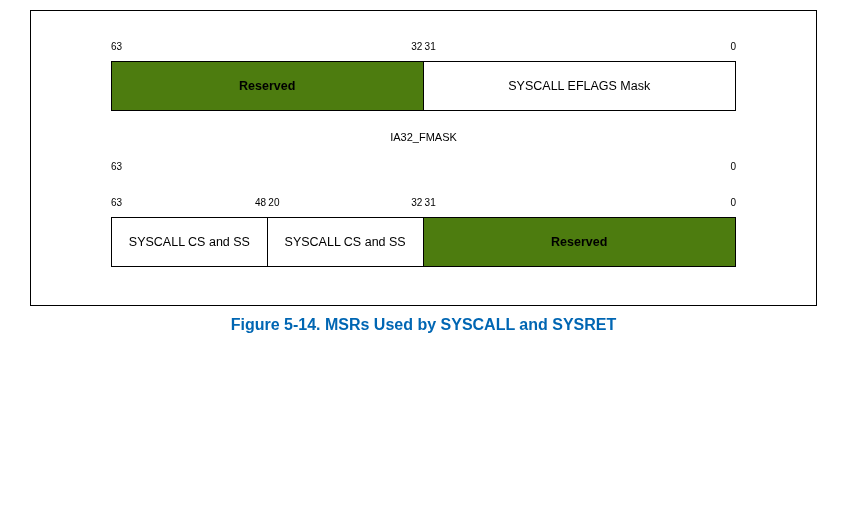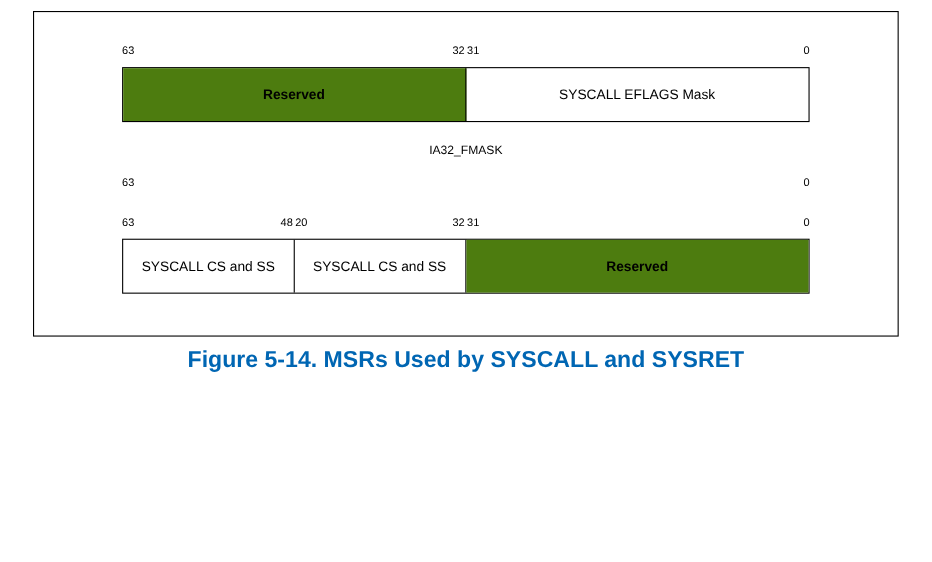--- a/index.html
+++ b/index.html
@@ -48,21 +48,21 @@
     }
     .reg-name {
       text-align: center;
       font-size: 11px;
       margin-top: 20px;
     }
     .caption {
       text-align: center;
       color: #0066b3;
       font-weight: bold;
-      font-size: 21px;
+      font-size: 16px;
       font-family: Arial, sans-serif;
     }
     
     .w-32-63 { flex: 0 0 50%; }
     .w-0-31  { flex: 0 0 50%; }
     
     .w-48-63 { flex: 0 0 25%; }
     .w-32-47 { flex: 0 0 25%; }
     
     .w-full { flex: 0 0 100%; }

